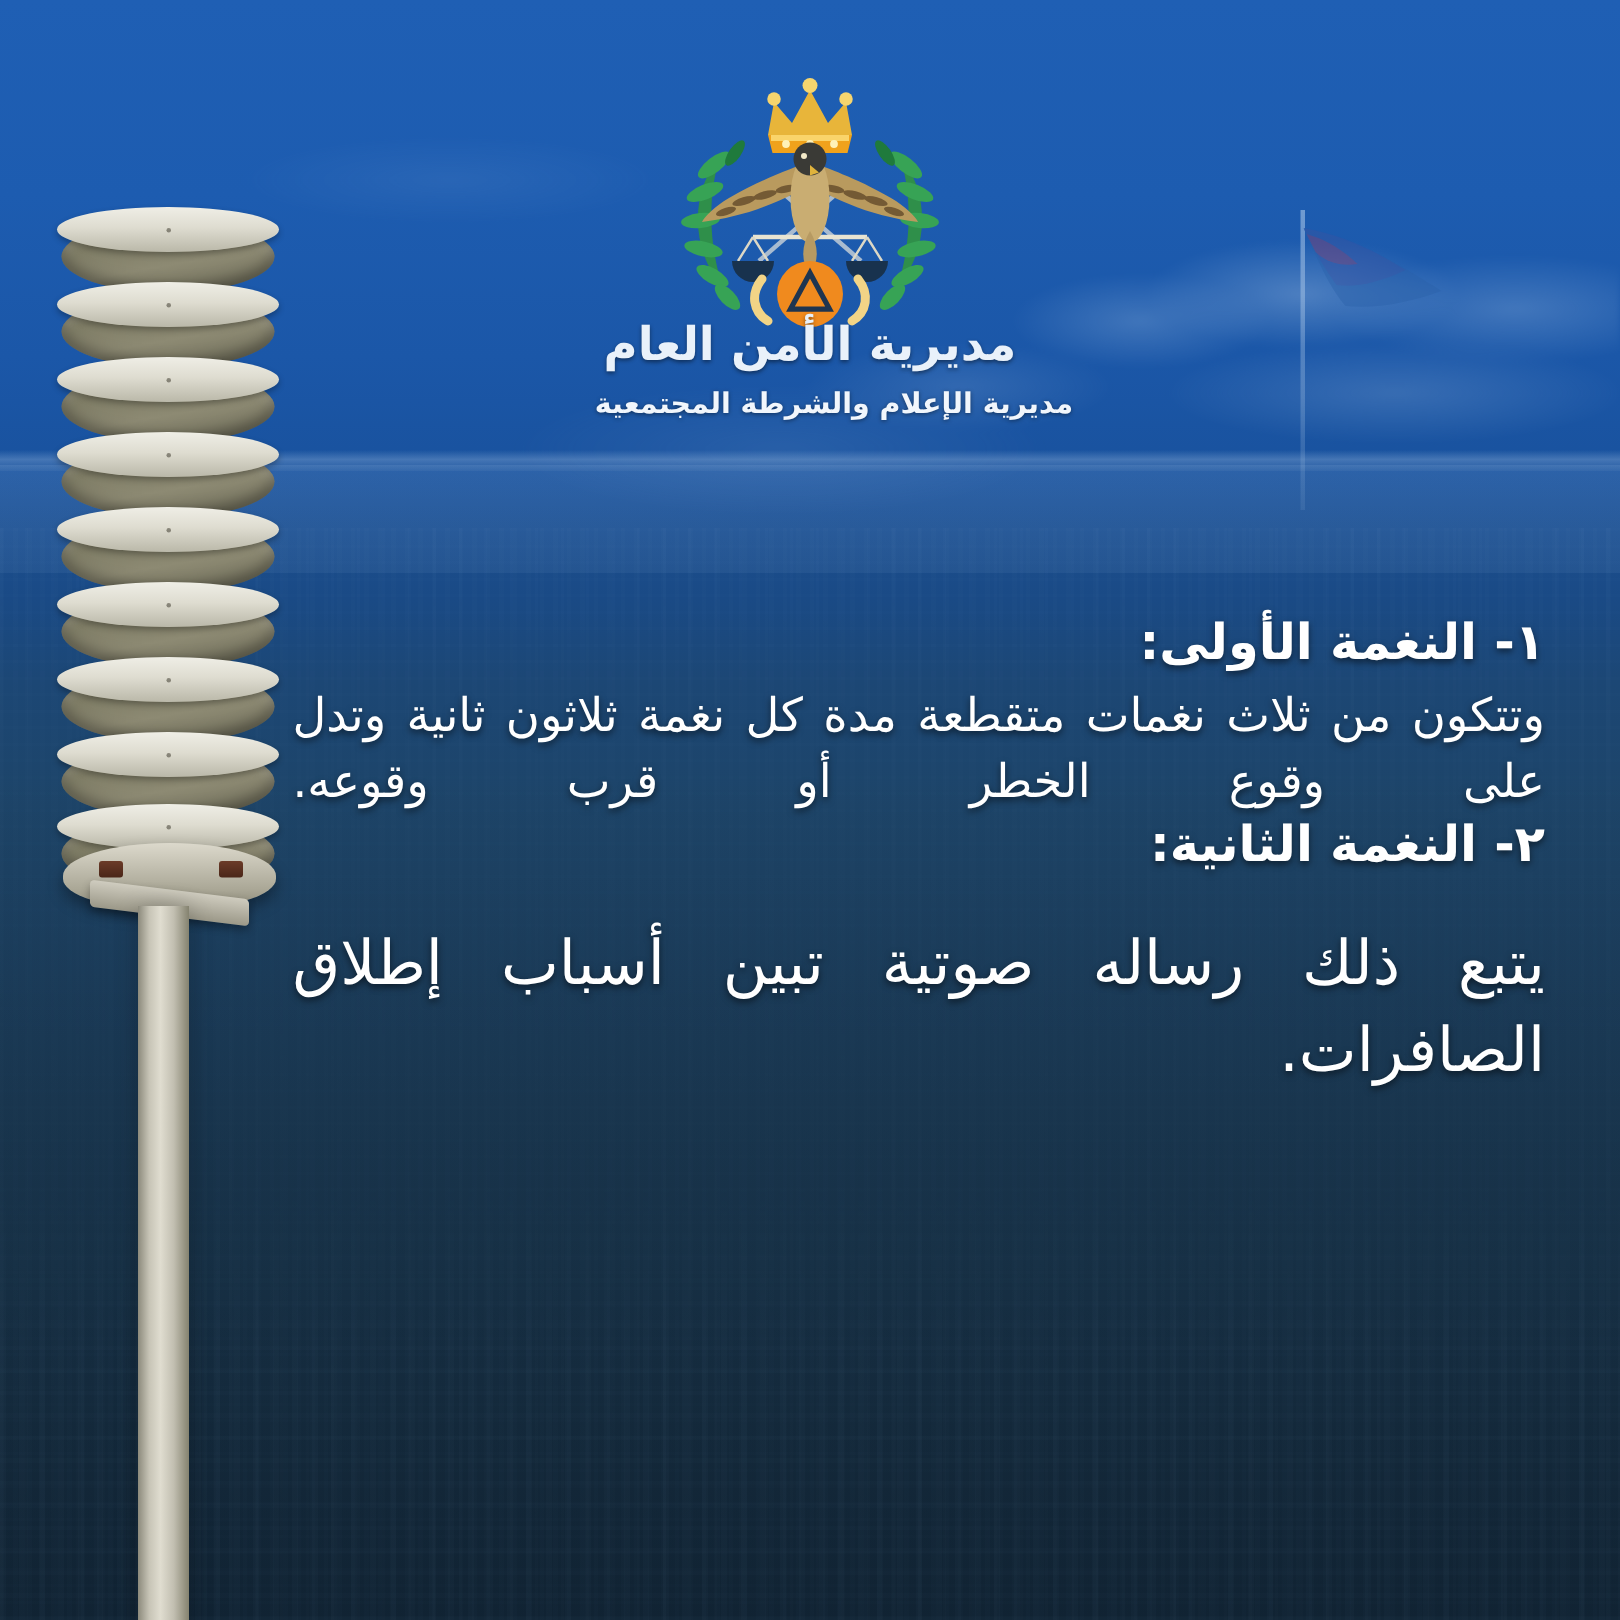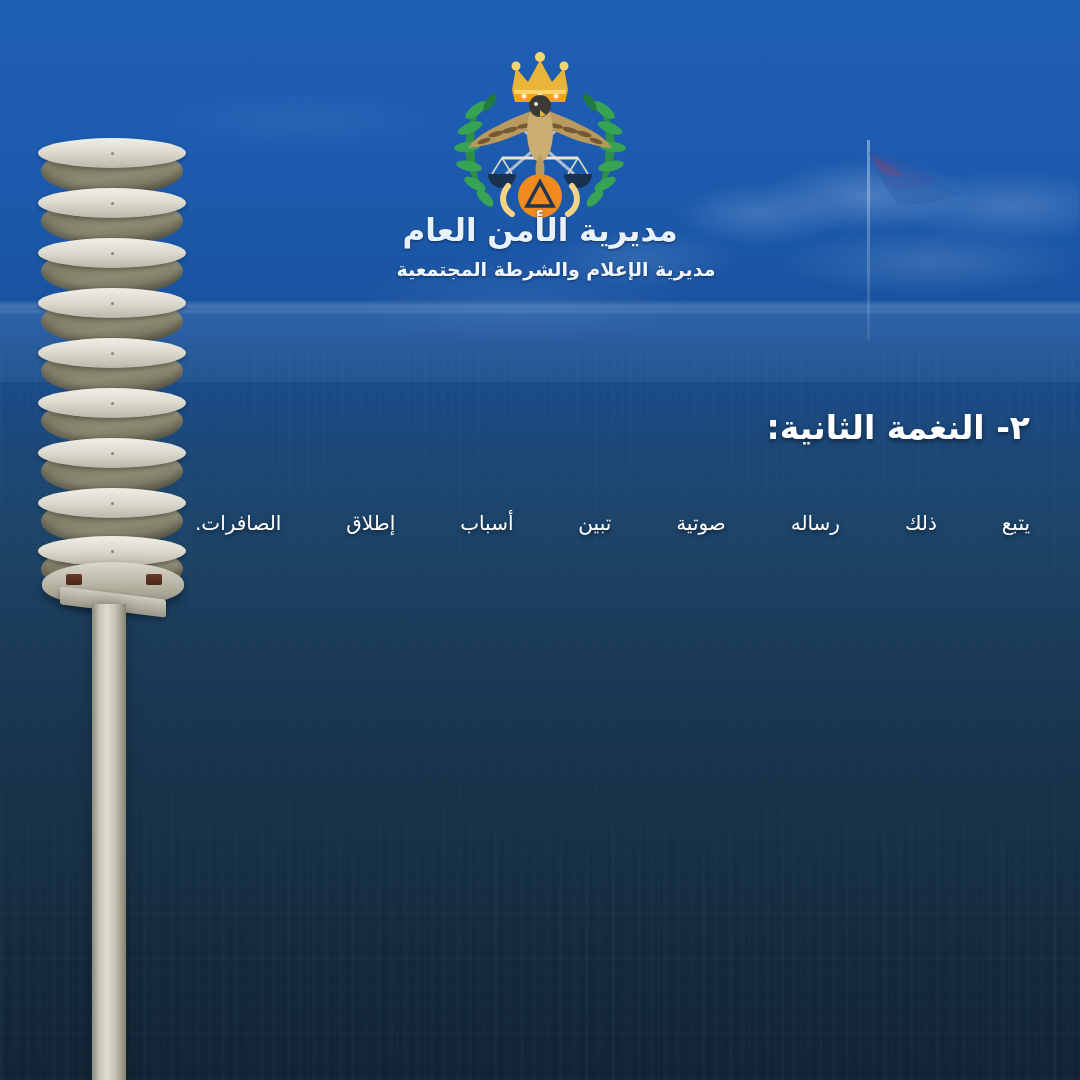--- a/index.html
+++ b/index.html
@@ -226,22 +226,22 @@
   .sec-body{
     font-size:31px;
     font-weight:400;
     line-height:1.42;
     text-align:justify;
     text-align-last:justify;
     letter-spacing:.2px;
   }
   .sec-2{ }
   .note{
-    margin-top:62px;
-    font-size:20px;
+    margin-top:31px;
+    font-size:41px;
     font-weight:400;
     line-height:1.42;
     text-align:justify;
     text-align-last:justify;
     letter-spacing:.2px;
   }
 </style>
 </head>
 <body>
 
@@ -392,20 +392,24 @@
       <path d="M58 140 C50 150 52 162 62 168" fill="none" stroke="#f2d486" stroke-width="6" stroke-linecap="round"></path>
       <path d="M122 140 C130 150 128 162 118 168" fill="none" stroke="#f2d486" stroke-width="6" stroke-linecap="round"></path>
     </svg>
   </div>
 
   <div class="logo-script">مديرية الأمن العام</div>
   <div class="logo-sub">مديرية الإعلام والشرطة المجتمعية</div>
 
 
   <div class="content">
+    <div class="sec-1">
+      <div class="sec-head">١- النغمة الأولى:</div>
+      <div class="sec-body">وتتكون من ثلاث نغمات متقطعة مدة كل نغمة ثلاثون ثانية وتدل على وقوع الخطر أو قرب وقوعه.</div>
+    </div>
 
     <div class="sec-2">
       <div class="sec-head">٢- النغمة الثانية:</div>
     </div>
 
     <div class="note">يتبع ذلك رساله صوتية تبين أسباب إطلاق الصافرات.</div>
   </div>
 
 </div>
 

